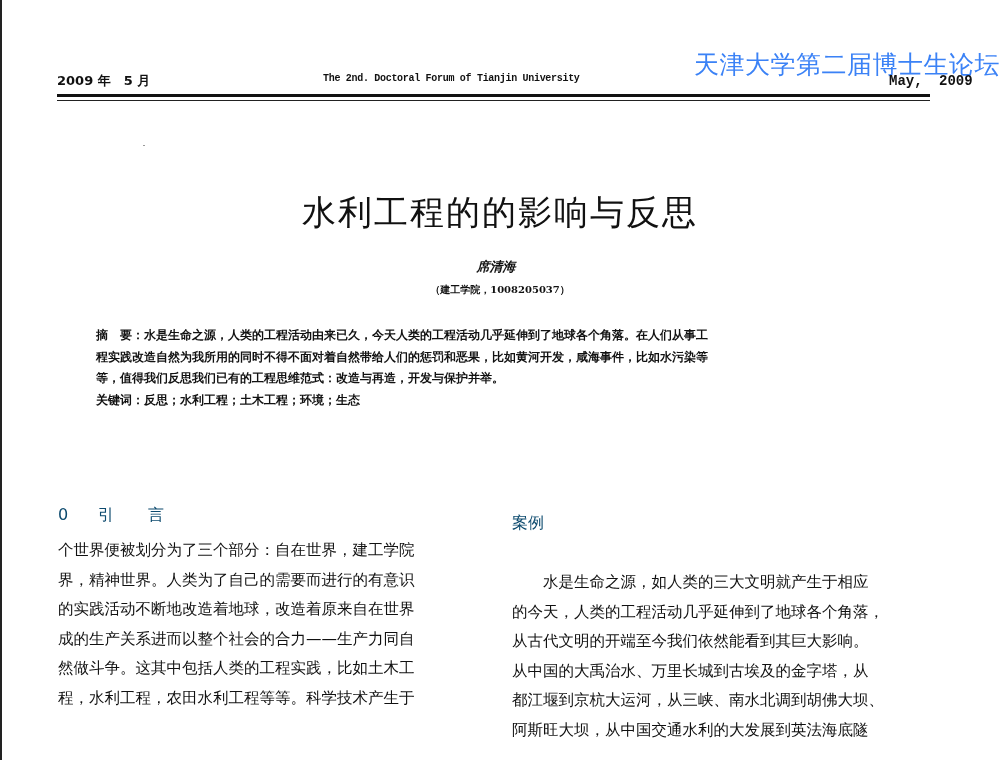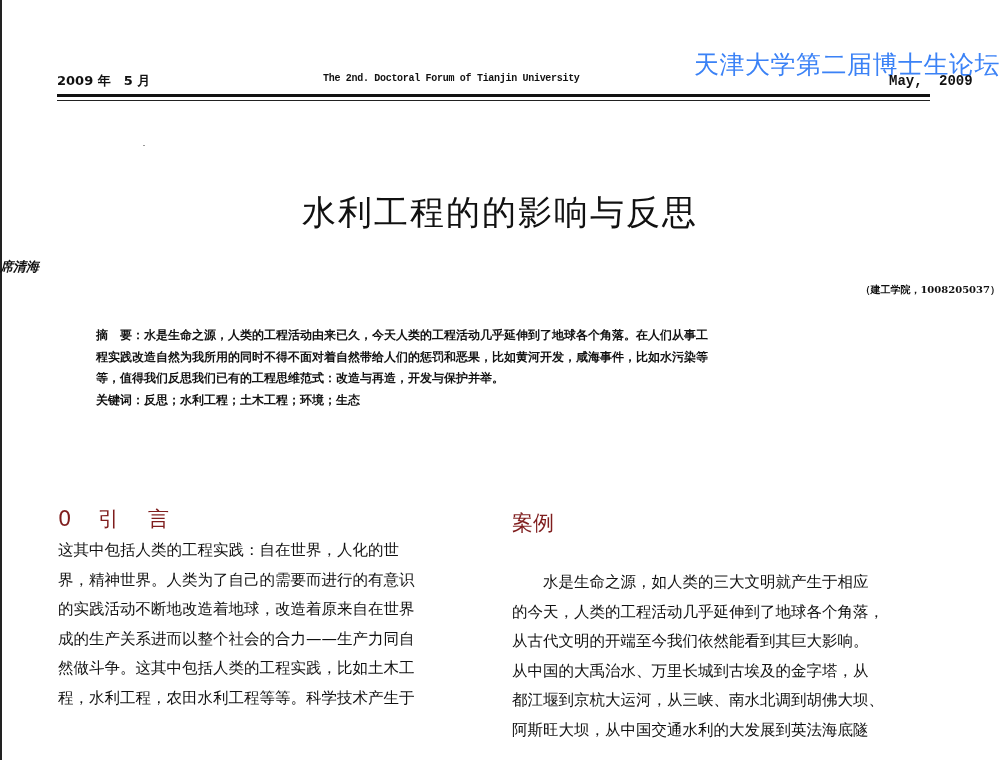--- a/index.html
+++ b/index.html
@@ -31,40 +31,40 @@
   .rule-thick { left: 57px; top: 94px; width: 873px; height: 3px; background: #111; }
   .rule-thin { left: 57px; top: 100px; width: 873px; height: 1px; background: #222; }
   .speck { left: 143px; top: 145px; width: 2px; height: 1px; background: #999; }
 
   
   .title {
     left: 0; width: 1000px; top: 190px; text-align: center;
     font-family: "DejaVu Sans", sans-serif; font-size: 34px; letter-spacing: 2px; color: #111;
   }
   .author {
-    left: 0; width: 992px; top: 258px; text-align: left;
+    left: 0; width: 992px; top: 258px; text-align: center;
     font-family: "DejaVu Serif", serif; font-size: 13px; font-weight: bold; font-style: italic;
   }
   .affil {
-    left: 0; width: 1000px; top: 283px; text-align: right;
+    left: 0; width: 1000px; top: 283px; text-align: center;
     font-family: "DejaVu Serif", serif; font-size: 10px; font-weight: bold;
   }
 
   
   .abstract {
     left: 96px; width: 820px; top: 325px;
     font-family: "DejaVu Sans", sans-serif; font-size: 12px; font-weight: bold; line-height: 21.5px;
     white-space: normal;
   }
   .abstract .line { display: block; white-space: nowrap; }
   .lbl { font-weight: bold; }
 
   
   .sec-head {
-    font-family: "DejaVu Sans", sans-serif; font-size: 21px; color: #7f1d1d;
+    font-family: "DejaVu Sans", sans-serif; font-size: 16px; color: #0c4a6e;
   }
   .sec0 { left: 58px; top: 505px; }
   .sec0 .num { display: inline-block; width: 40px; }
   .sec0 .w1 { display: inline-block; width: 50px; }
   .sec1 { left: 512px; top: 506px; line-height: 34px; }
   .sec1 .num { display: inline-block; width: 38px; }
 
   .col-text {
     font-family: "DejaVu Sans", sans-serif; font-size: 15.5px; line-height: 29.5px; color: #111;
   }
@@ -93,21 +93,21 @@
   <span class="line"><span class="lbl">摘　要：</span><span>水是生命之源，人类的工程活动由来已久，今天人类的工程活动几乎延伸到了地球各个角落。在人们从事工</span></span>
   <span class="line">程实践改造自然为我所用的同时不得不面对着自然带给人们的惩罚和恶果，比如黄河开发，咸海事件，比如水污染等</span>
   <span class="line">等，值得我们反思我们已有的工程思维范式：改造与再造，开发与保护并举。</span>
   <span class="line"><span class="lbl">关键词：</span><span>反思；水利工程；土木工程；环境；生态</span></span>
 </div>
 
 <div class="abs sec-head sec0">
   <span class="num">0</span><span class="w1">引</span><span>言</span>
 </div>
 <div class="abs col-text colL">
-  <span class="line">这其中包括人类的工程实践：自在世界，人化的世</span>
+  <span class="line">个世界便被划分为了三个部分：自在世界，建工学院</span>
   <span class="line">界，精神世界。人类为了自己的需要而进行的有意识</span>
   <span class="line">的实践活动不断地改造着地球，改造着原来自在世界</span>
   <span class="line">成的生产关系进而以整个社会的合力——生产力同自</span>
   <span class="line">然做斗争。这其中包括人类的工程实践，比如土木工</span>
   <span class="line">程，水利工程，农田水利工程等等。科学技术产生于</span>
 </div>
 
 <div class="abs sec-head sec1">
   <div>案例</div>
 </div>

